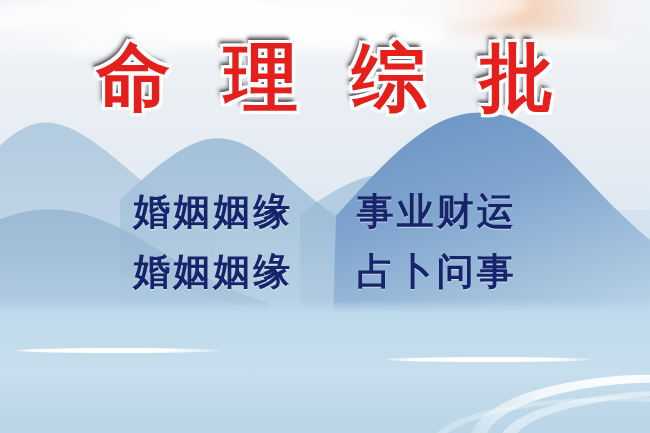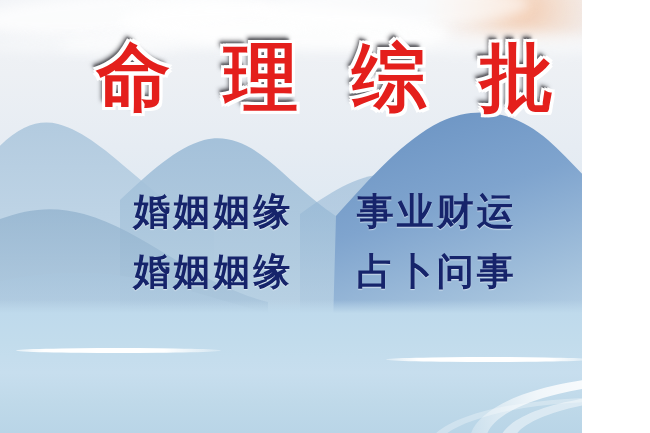--- a/index.html
+++ b/index.html
@@ -1,18 +1,18 @@
 <!DOCTYPE html>
 <html><head>
 <meta charset="utf-8">
 <style>
   html,body{margin:0;padding:0;background:#fff;}
   #banner{
     position:relative;
-    width:582px;height:433px;
+    width:650px;height:433px;
     overflow:hidden;
     font-family:"Liberation Sans","DejaVu Sans",sans-serif;
     background:linear-gradient(180deg,#eef1f5 0%,#e7ecf2 22%,#dde7f0 40%,#cfe0ee 58%,#c4dcec 72%,#c0dbed 88%,#bcd8e9 100%);
     text-decoration:underline;
   }
 
   
   .sky{
     position:absolute;left:0;top:0;width:650px;height:210px;
     background:linear-gradient(180deg,#f2f4f7 0%,#edf0f4 35%,#e6ecf3 70%,#dfe9f2 100%);

